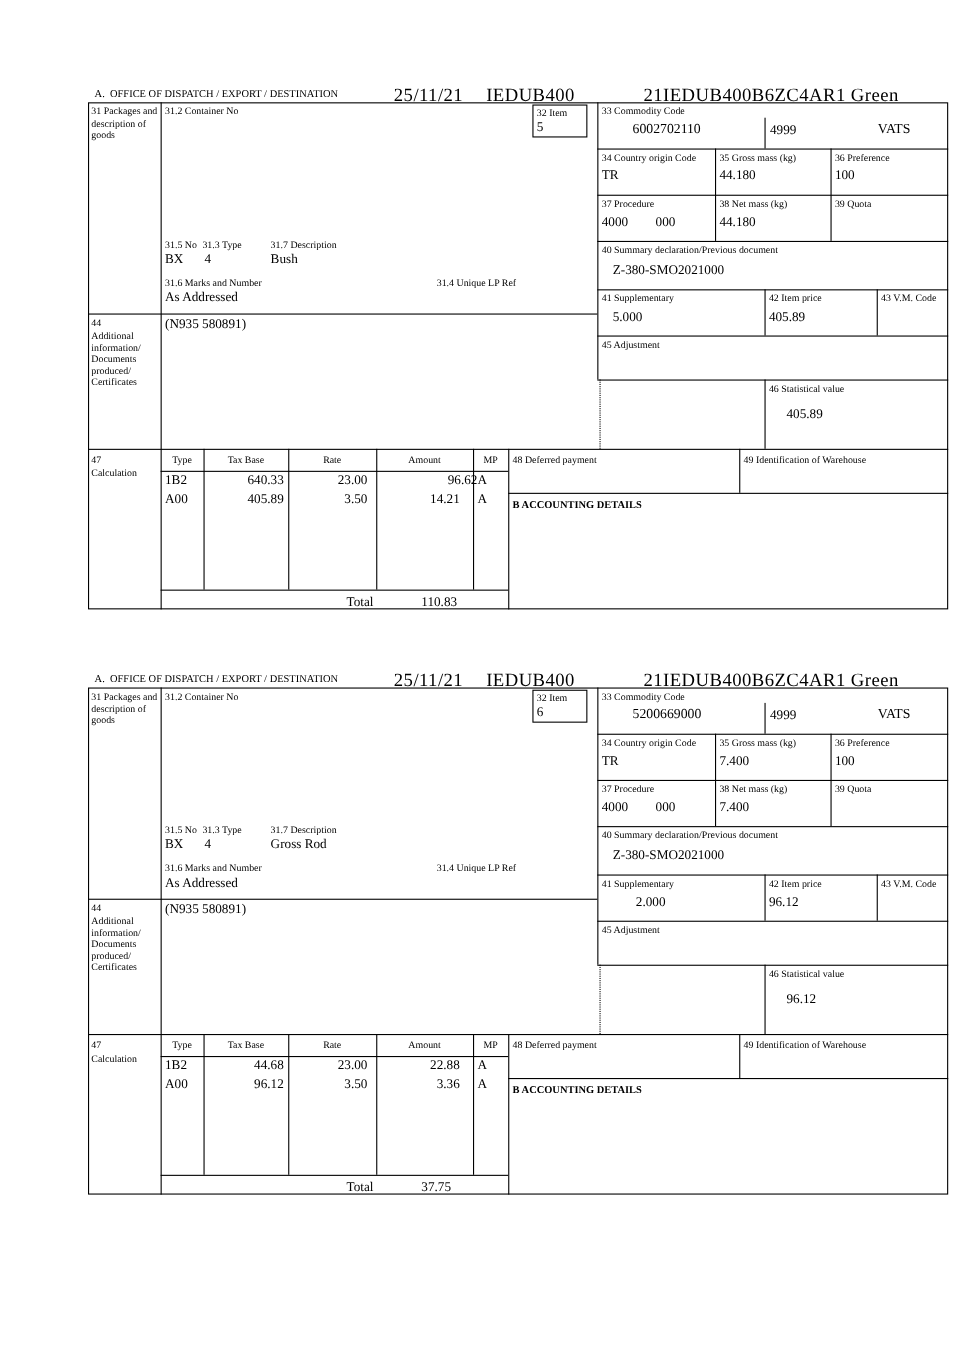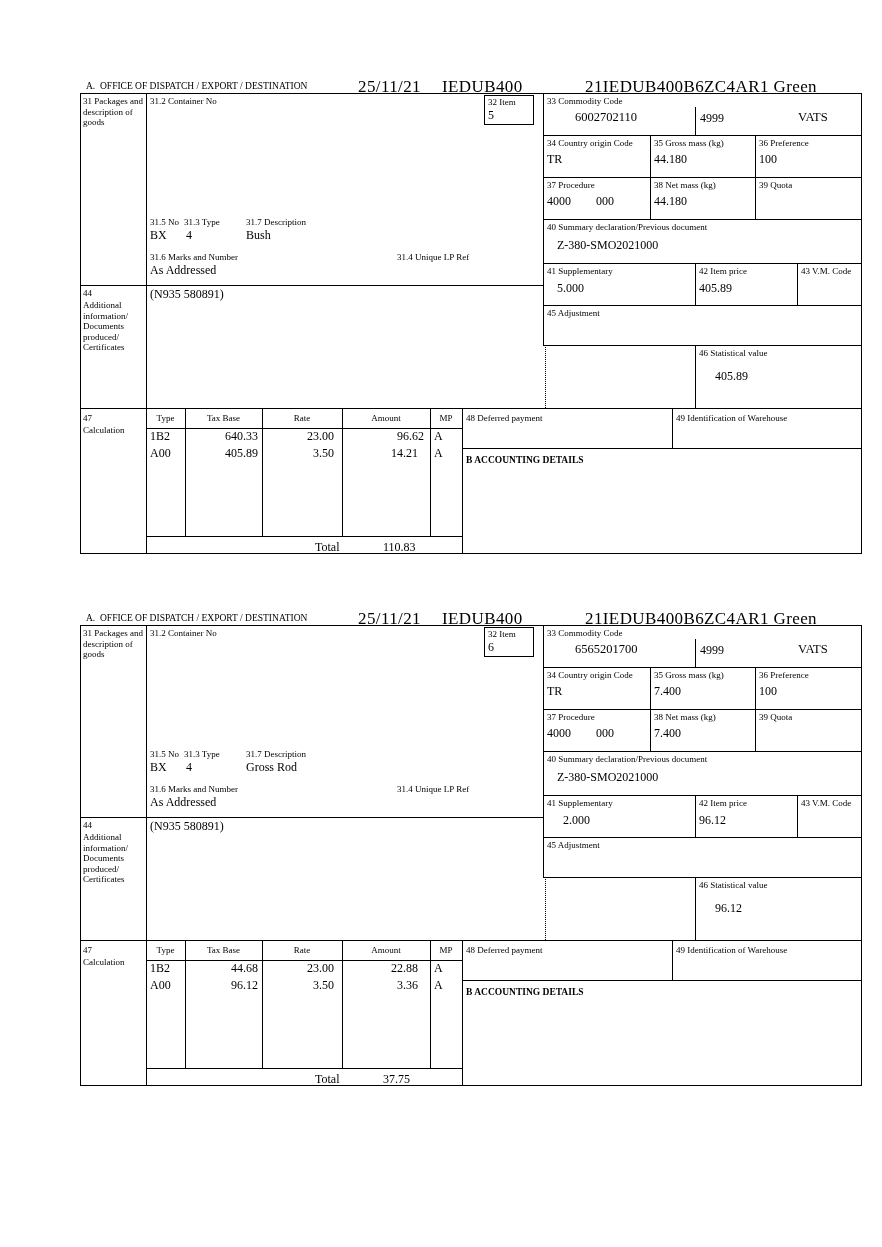--- a/index.html
+++ b/index.html
@@ -112,21 +112,21 @@
 
   <div class="t lbl c" style="left:66px;top:337px;width:39px">Type</div>
   <div class="t lbl c" style="left:105px;top:337px;width:77px">Tax Base</div>
   <div class="t lbl c" style="left:182px;top:337px;width:80px">Rate</div>
   <div class="t lbl c" style="left:262px;top:337px;width:88px">Amount</div>
   <div class="t lbl c" style="left:350px;top:337px;width:32px">MP</div>
 
   <div class="t val" style="left:70px;top:353px">1B2</div>
   <div class="t val r" style="left:105px;top:353px;width:73px">640.33</div>
   <div class="t val r" style="left:182px;top:353px;width:72px">23.00</div>
-  <div class="t val r" style="left:268px;top:353px;width:76px">96.62</div>
+  <div class="t val r" style="left:278px;top:353px;width:76px">96.62</div>
   <div class="t val" style="left:354px;top:353px">A</div>
 
   <div class="t val" style="left:70px;top:370px">A00</div>
   <div class="t val r" style="left:105px;top:370px;width:73px">405.89</div>
   <div class="t val r" style="left:182px;top:370px;width:72px">3.50</div>
   <div class="t val r" style="left:262px;top:370px;width:76px">14.21</div>
   <div class="t val" style="left:354px;top:370px">A</div>
 
   <div class="t lbl" style="left:386px;top:337px">48 Deferred payment</div>
   <div class="t lbl" style="left:596px;top:337px">49 Identification of Warehouse</div>
@@ -186,39 +186,39 @@
   <div class="t lbl" style="left:166px;top:141px">31.7 Description</div>
   <div class="t val" style="left:70px;top:152px">BX</div>
   <div class="t val" style="left:106px;top:152px">4</div>
   <div class="t val" style="left:166px;top:152px">Gross Rod</div>
   <div class="t lbl" style="left:70px;top:176px">31.6 Marks and Number</div>
   <div class="t lbl" style="left:317px;top:176px">31.4 Unique LP Ref</div>
   <div class="t val" style="left:70px;top:187px">As Addressed</div>
   <div class="t val" style="left:70px;top:211px">(N935 580891)</div>
 
   <div class="t lbl" style="left:467px;top:20px">33 Commodity Code</div>
-  <div class="t med" style="left:495px;top:34px">6565201700</div>
+  <div class="t med" style="left:495px;top:34px">5200669000</div>
   <div class="t val" style="left:620px;top:35px">4999</div>
   <div class="t med" style="left:718px;top:34px">VATS</div>
   <div class="t lbl" style="left:467px;top:62px">34 Country origin Code</div>
   <div class="t val" style="left:467px;top:76px">TR</div>
   <div class="t lbl" style="left:574px;top:62px">35 Gross mass (kg)</div>
   <div class="t val" style="left:574px;top:76px">7.400</div>
   <div class="t lbl" style="left:679px;top:62px">36 Preference</div>
   <div class="t val" style="left:679px;top:76px">100</div>
   <div class="t lbl" style="left:467px;top:104px">37 Procedure</div>
   <div class="t val" style="left:467px;top:118px">4000</div>
   <div class="t val" style="left:516px;top:118px">000</div>
   <div class="t lbl" style="left:574px;top:104px">38 Net mass (kg)</div>
   <div class="t val" style="left:574px;top:118px">7.400</div>
   <div class="t lbl" style="left:679px;top:104px">39 Quota</div>
   <div class="t lbl" style="left:467px;top:146px">40 Summary declaration/Previous document</div>
   <div class="t val" style="left:477px;top:162px">Z-380-SMO2021000</div>
   <div class="t lbl" style="left:467px;top:190px">41 Supplementary</div>
-  <div class="t val" style="left:483px;top:205px">2.000</div>
+  <div class="t val" style="left:498px;top:205px">2.000</div>
   <div class="t lbl" style="left:619px;top:190px">42 Item price</div>
   <div class="t val" style="left:619px;top:205px">96.12</div>
   <div class="t lbl" style="left:721px;top:190px">43 V.M. Code</div>
   <div class="t lbl" style="left:467px;top:232px">45 Adjustment</div>
   <div class="t lbl" style="left:619px;top:272px">46 Statistical value</div>
   <div class="t val" style="left:635px;top:293px">96.12</div>
 
   <div class="t lbl c" style="left:66px;top:337px;width:39px">Type</div>
   <div class="t lbl c" style="left:105px;top:337px;width:77px">Tax Base</div>
   <div class="t lbl c" style="left:182px;top:337px;width:80px">Rate</div>

